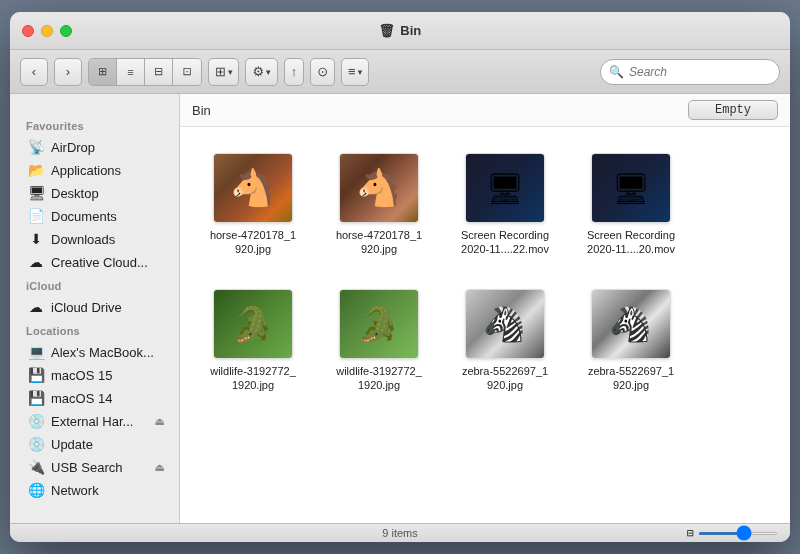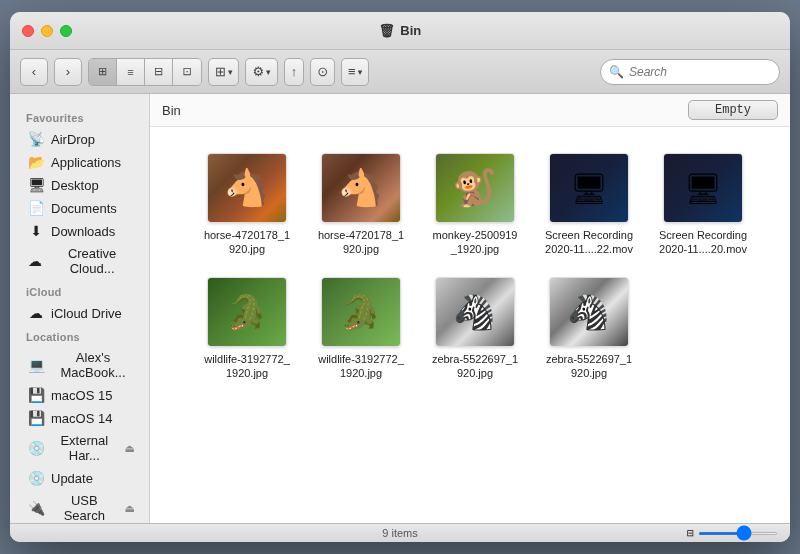--- a/index.html
+++ b/index.html
@@ -128,25 +128,25 @@
     }
     .search-icon { color: #999; font-size: 12px; }
     
     .main {
       display: flex;
       flex: 1;
       overflow: hidden;
     }
     
     .sidebar {
-      width: 140px;
+      width: 170px;
       background: rgba(235,235,235,0.9);
       border-right: 1px solid #ccc;
       overflow-y: auto;
-      padding: 12px 0;
+      padding: 20px 0;
     }
     .sidebar-section-header {
       font-size: 11px;
       font-weight: 700;
       color: #888;
       padding: 6px 16px 3px;
       text-transform: none;
       letter-spacing: 0.02em;
     }
     .sidebar-item {
@@ -193,23 +193,22 @@
       cursor: pointer;
       color: #333;
       font-family: Liberation Mono, monospace;
     }
     .file-grid {
       flex: 1;
       padding: 16px;
       display: flex;
       flex-wrap: wrap;
       align-content: flex-start;
-      gap: 0;
+      gap: 12px;
       overflow-y: auto;
-      margin-left: 24px;
     }
     .file-item {
       width: 110px;
       display: flex;
       flex-direction: column;
       align-items: center;
       padding: 8px 4px;
       cursor: pointer;
       border-radius: 6px;
       margin: 2px;
@@ -480,26 +479,20 @@
           <div class="file-name">horse-4720178_1<br>920.jpg</div>
         </div>
 
         <div class="file-item">
           <div class="file-thumb">
             <div class="thumb-horse" style="background: linear-gradient(135deg, #7B4F3A 0%, #5C3520 30%, #9B6248 60%, #C2815E 80%, #7B5914 100%);"></div>
           </div>
           <div class="file-name">horse-4720178_1<br>920.jpg</div>
         </div>
 
-        <div class="file-item">
-          <div class="file-thumb">
-            <div class="thumb-monkey"></div>
-          </div>
-          <div class="file-name">monkey-2500919<br>_1920.jpg</div>
-        </div>
 
         <div class="file-item">
           <div class="file-thumb">
             <div class="thumb-screen"></div>
           </div>
           <div class="file-name">Screen Recording<br>2020-11....22.mov</div>
         </div>
 
         <div class="file-item">
           <div class="file-thumb">

